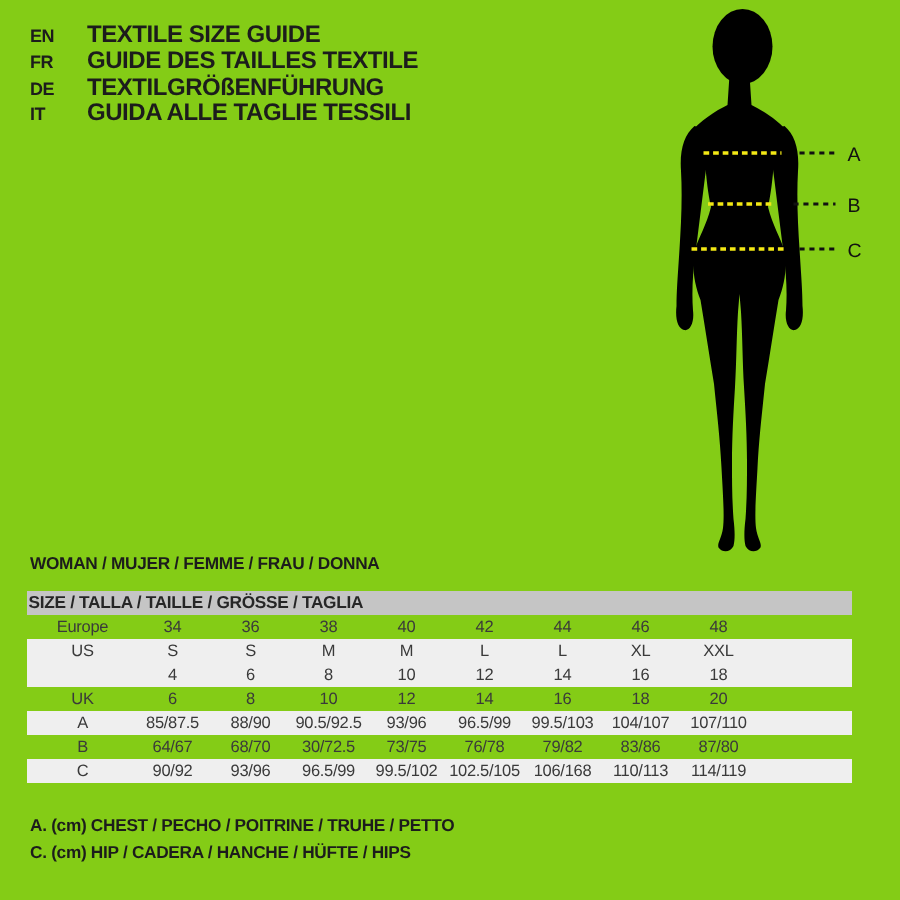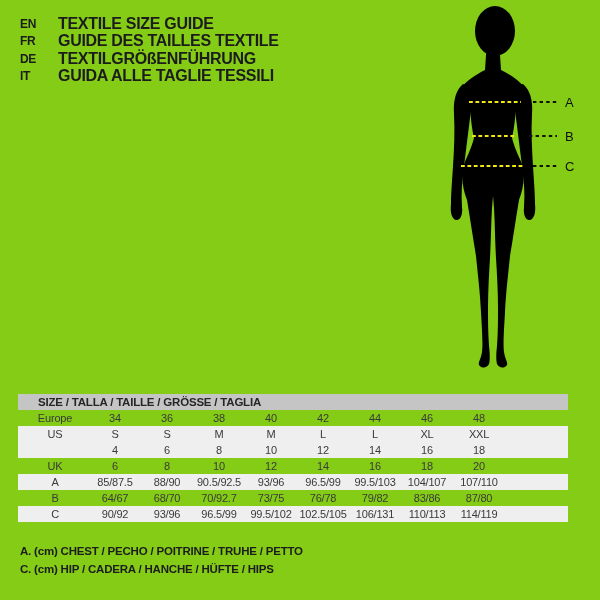--- a/index.html
+++ b/index.html
@@ -12,21 +12,21 @@
   .lang-row{display:flex;height:17.5px;align-items:center;}
   .lang-code{width:38px;font-size:12px;font-weight:bold;letter-spacing:-0.3px;color:#1c1c1c;}
   .lang-label{font-size:16px;font-weight:bold;letter-spacing:-0.3px;color:#1c1c1c;white-space:nowrap;}
   
   .figure-wrap{position:absolute;left:425px;top:0;width:175px;height:372px;}
   
   .section-title{position:absolute;left:20px;top:370px;font-size:11.5px;font-weight:bold;letter-spacing:-0.2px;}
   
   .size-table{position:absolute;left:18px;top:394px;width:550px;}
   .thead{height:16px;background:var(--header-bg,#c5c5c5);display:flex;align-items:center;}
-  .thead-label{font-size:11.5px;font-weight:bold;letter-spacing:-0.2px;padding-left:20px;color:#262626;}
+  .thead-label{font-size:11.5px;font-weight:bold;letter-spacing:-0.2px;padding-left:1px;color:#262626;}
   .trow{display:flex;height:16px;align-items:center;}
   .trow.shaded{background:var(--alt-bg,#efefef);}
   .tcell{width:52px;text-align:center;font-size:11px;letter-spacing:-0.2px;color:#3a3a3a;white-space:nowrap;}
   .tcell.label{width:68px;text-align:center;padding-left:3px;}
   .tcell.filler{flex:1;}
   
   .legend{position:absolute;left:20px;top:545px;}
   .legend-line{height:17.5px;font-size:11.5px;font-weight:bold;letter-spacing:-0.2px;white-space:nowrap;}
 </style>
 </head>
@@ -121,20 +121,21 @@
       <line x1="108" y1="102" x2="132" y2="102" stroke-width="2" stroke-dasharray="3.4 3.2" stroke="#111111"></line>
       <line x1="104" y1="136" x2="132" y2="136" stroke-width="2" stroke-dasharray="3.4 3.2" stroke="#111111"></line>
       <line x1="108" y1="166" x2="132" y2="166" stroke-width="2" stroke-dasharray="3.4 3.2" stroke="#111111"></line>
 
       <text x="140" y="107" font-size="13" fill="#111">A</text>
       <text x="140" y="141" font-size="13" fill="#111">B</text>
       <text x="140" y="171" font-size="13" fill="#111">C</text>
     </svg>
   </div>
 
+  <div class="section-title">WOMAN / MUJER / FEMME / FRAU / DONNA</div>
 
   <div class="size-table">
     <div class="thead">
       <span class="thead-label">SIZE / TALLA / TAILLE / GRÖSSE / TAGLIA</span>
     </div>
     <div>
         <div class="trow">
           <div class="tcell label">Europe</div>
           <div class="tcell">34</div>
           <div class="tcell">36</div>
@@ -191,36 +192,36 @@
           <div class="tcell">96.5/99</div>
           <div class="tcell">99.5/103</div>
           <div class="tcell">104/107</div>
           <div class="tcell">107/110</div>
           <div class="tcell filler"></div>
         </div>
         <div class="trow">
           <div class="tcell label">B</div>
           <div class="tcell">64/67</div>
           <div class="tcell">68/70</div>
-          <div class="tcell">70/92.7</div>
+          <div class="tcell">30/72.5</div>
           <div class="tcell">73/75</div>
           <div class="tcell">76/78</div>
           <div class="tcell">79/82</div>
           <div class="tcell">83/86</div>
           <div class="tcell">87/80</div>
           <div class="tcell filler"></div>
         </div>
         <div class="trow shaded">
           <div class="tcell label">C</div>
           <div class="tcell">90/92</div>
           <div class="tcell">93/96</div>
           <div class="tcell">96.5/99</div>
           <div class="tcell">99.5/102</div>
           <div class="tcell">102.5/105</div>
-          <div class="tcell">106/131</div>
+          <div class="tcell">106/168</div>
           <div class="tcell">110/113</div>
           <div class="tcell">114/119</div>
           <div class="tcell filler"></div>
         </div>
       </div>
   </div>
 
   <div class="legend">
     <div class="legend-line">A. (cm) CHEST / PECHO / POITRINE / TRUHE / PETTO</div>
     <div class="legend-line">C. (cm) HIP / CADERA / HANCHE / HÜFTE / HIPS</div>

